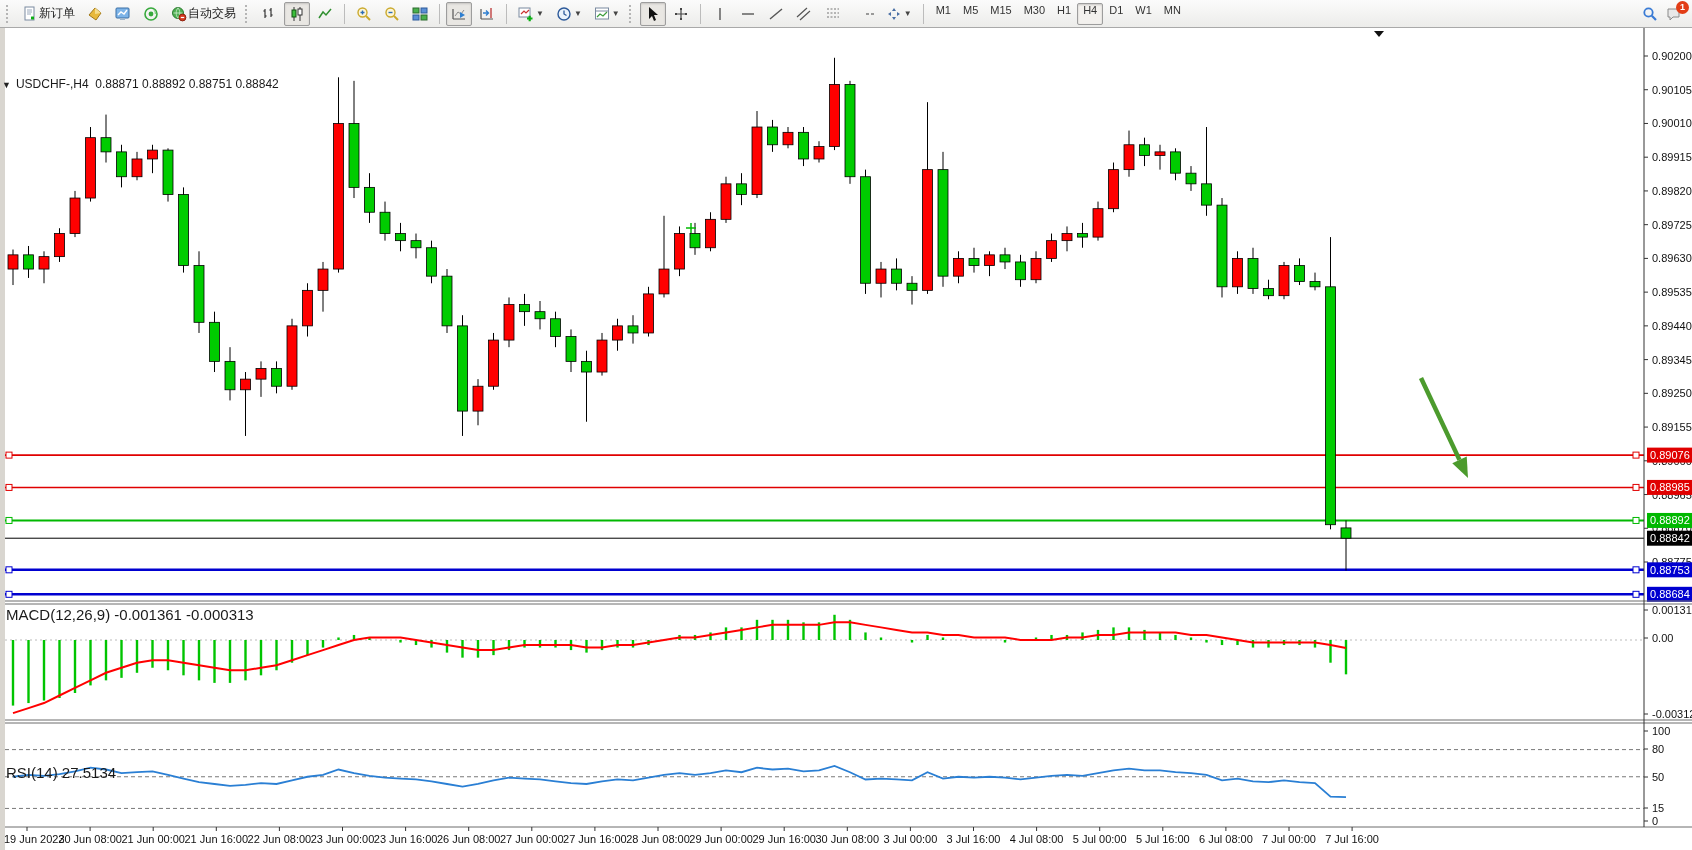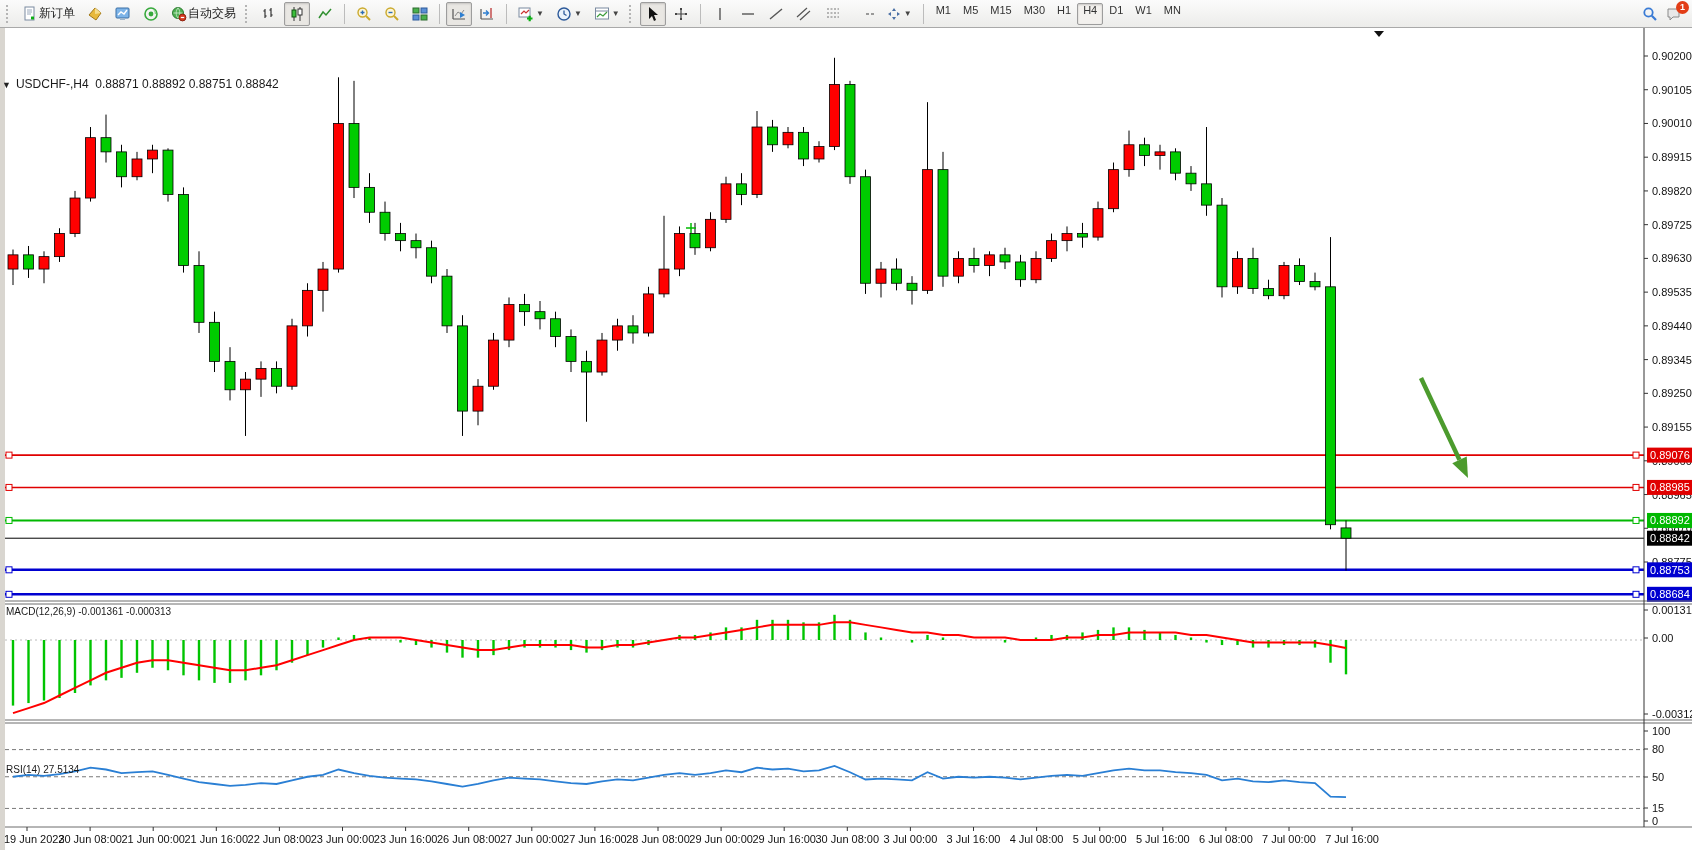--- a/index.html
+++ b/index.html
@@ -19,21 +19,21 @@
   #tb-right{margin-left:auto;display:flex;align-items:center;gap:8px;padding-right:6px;}
   .badge{position:absolute;top:-5px;right:-7px;background:#e23d16;color:#fff;border-radius:50%;
          width:13px;height:13px;font-size:9px;line-height:13px;text-align:center;font-weight:bold;}
   .icon16{width:16px;height:16px;display:block;}
   .glyph{font-size:12px;color:#333;}
   
   #chart-wrap{position:absolute;left:0;top:28px;width:1692px;height:822px;background:#fff;}
   #chart-svg{position:absolute;left:0;top:0;}
   #chart-title{position:absolute;left:2px;top:6px;font-size:12px;color:#1a1a1a;z-index:5;margin-top:43px;}
   #chart-title .tri{font-size:9px;margin-right:5px;color:#222;}
-  .ind-label{position:absolute;left:6px;font-size:10px;color:#1a1a1a;z-index:5;text-align:right;}
+  .ind-label{position:absolute;left:6px;font-size:15px;color:#1a1a1a;z-index:5;text-align:right;}
 </style>
 </head>
 <body>
 
 <div id="toolbar">
   <div class="grip"></div>
 
   <div class="tb-btn">
     <svg class="icon16" viewBox="0 0 16 16">
       <rect x="3" y="1" width="9" height="13" fill="#fff" stroke="#7a8aa0"></rect>

